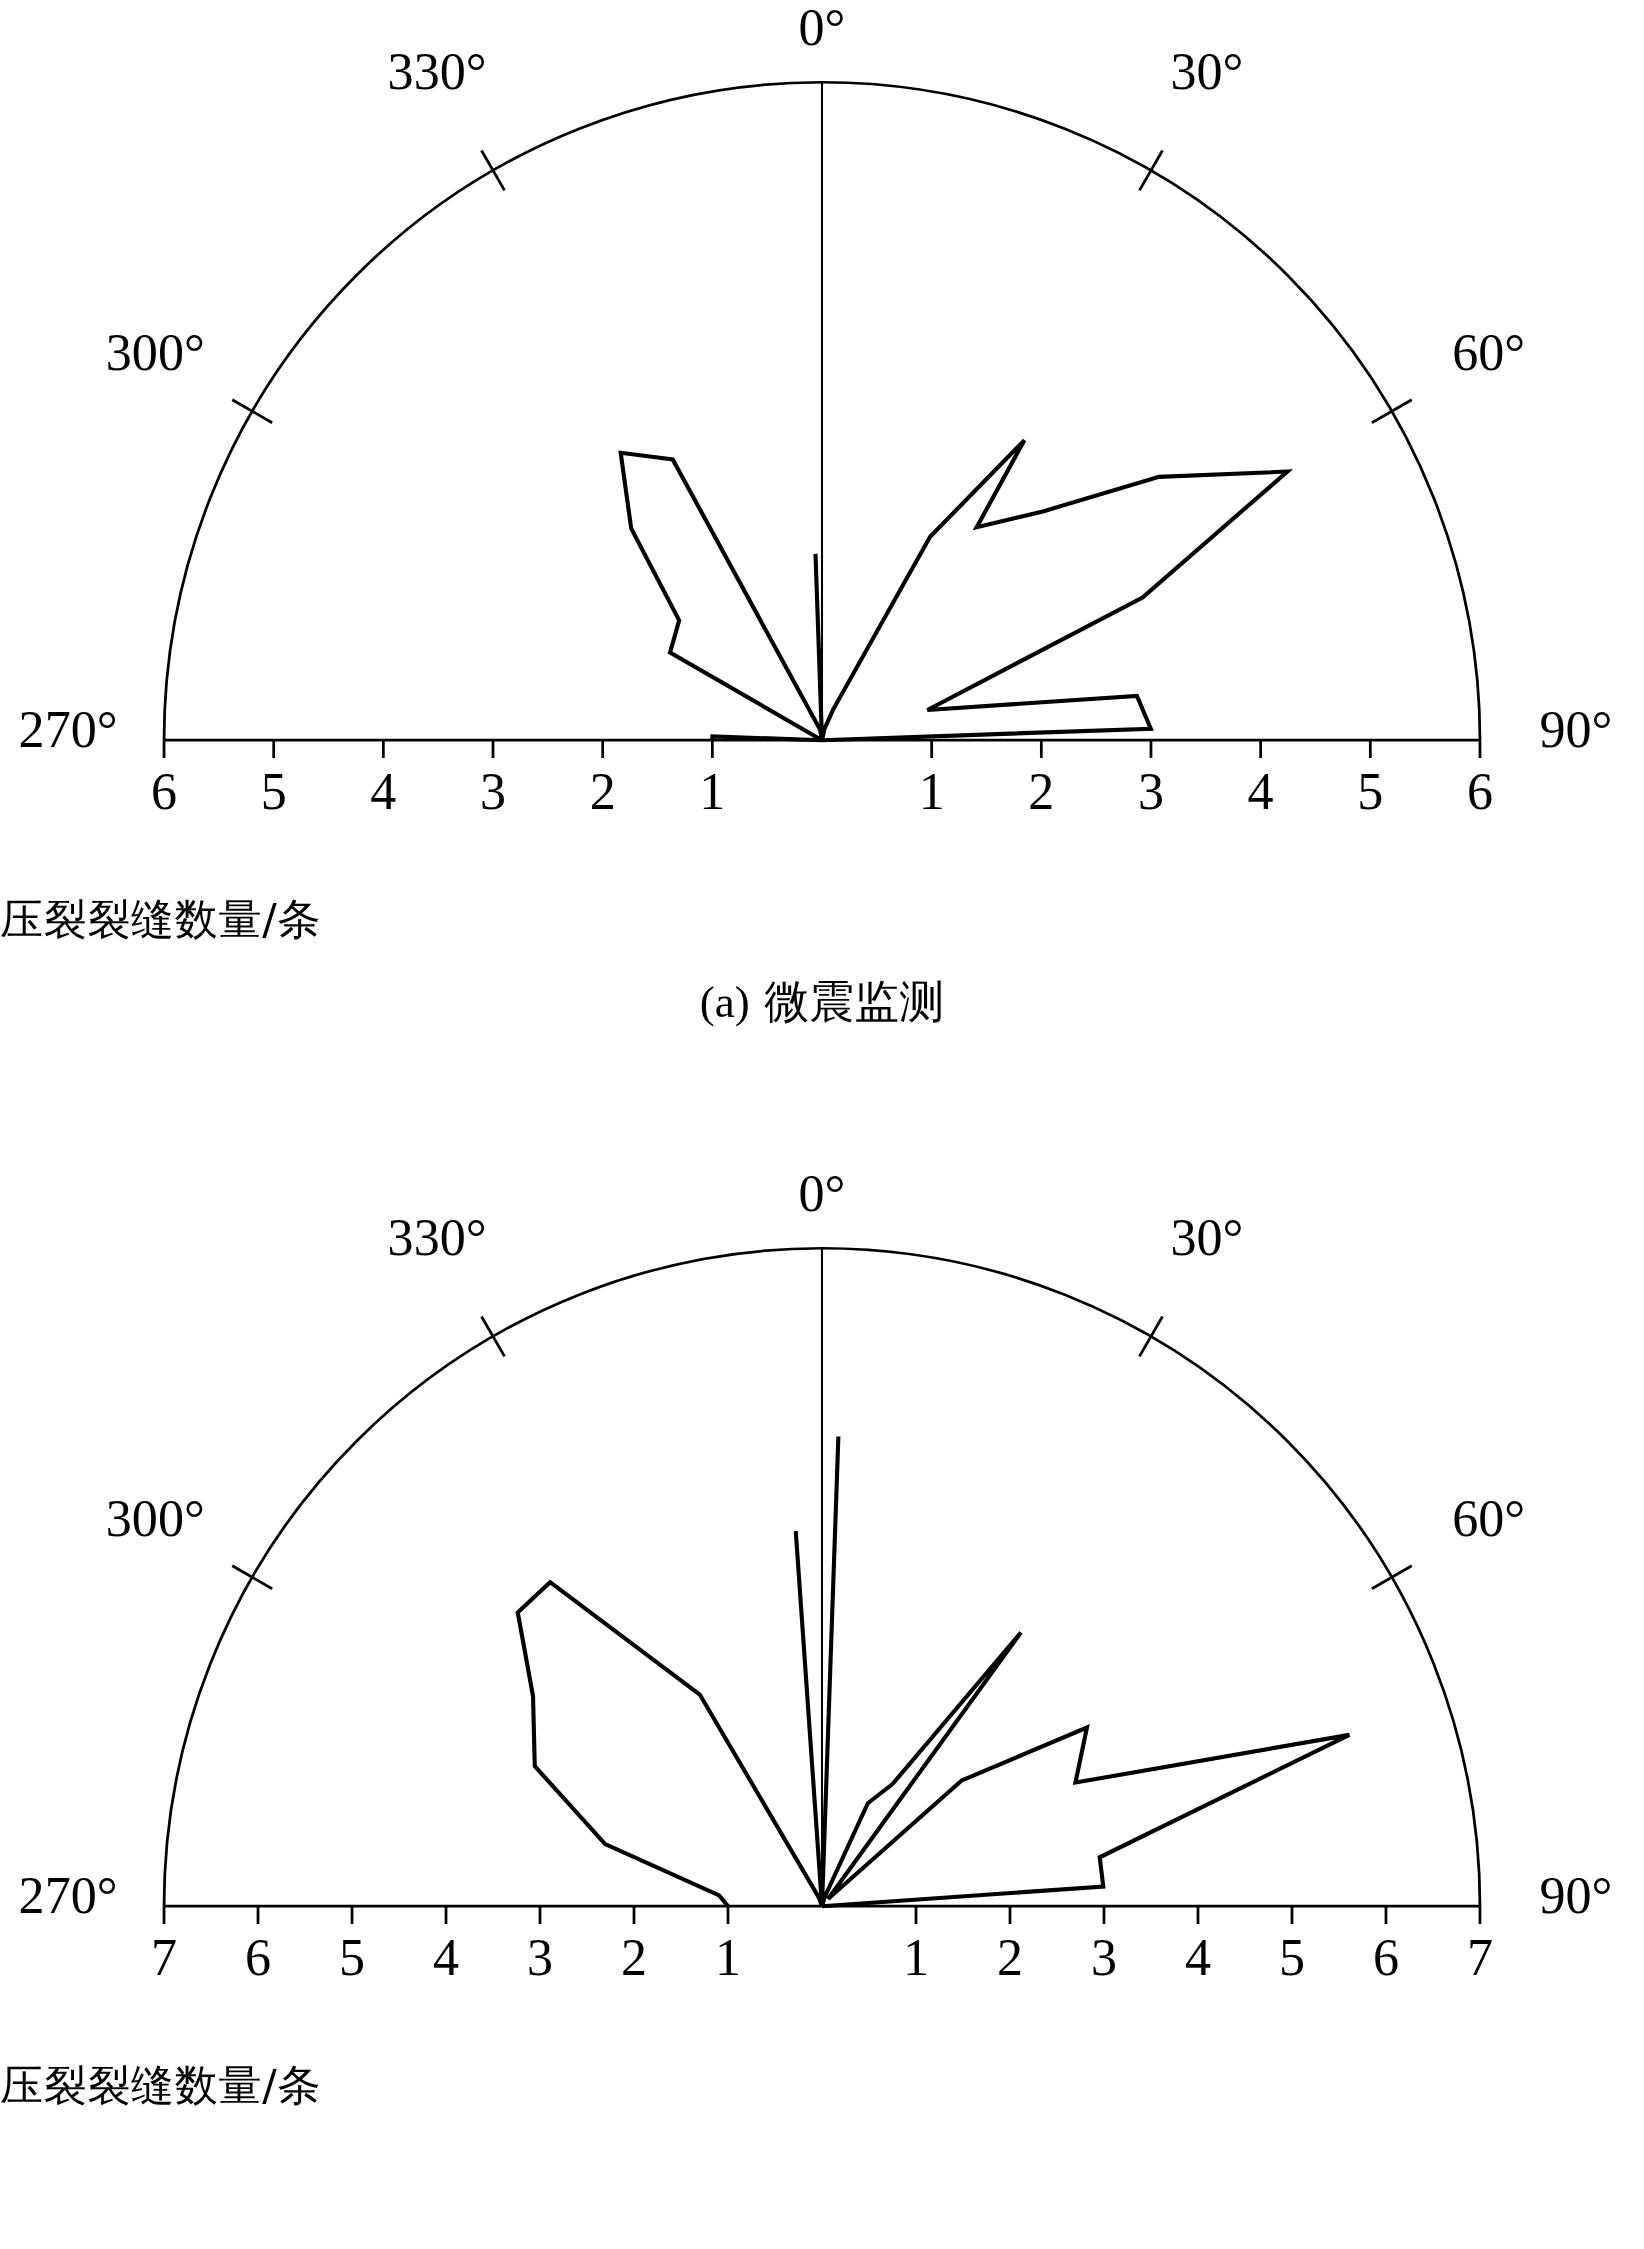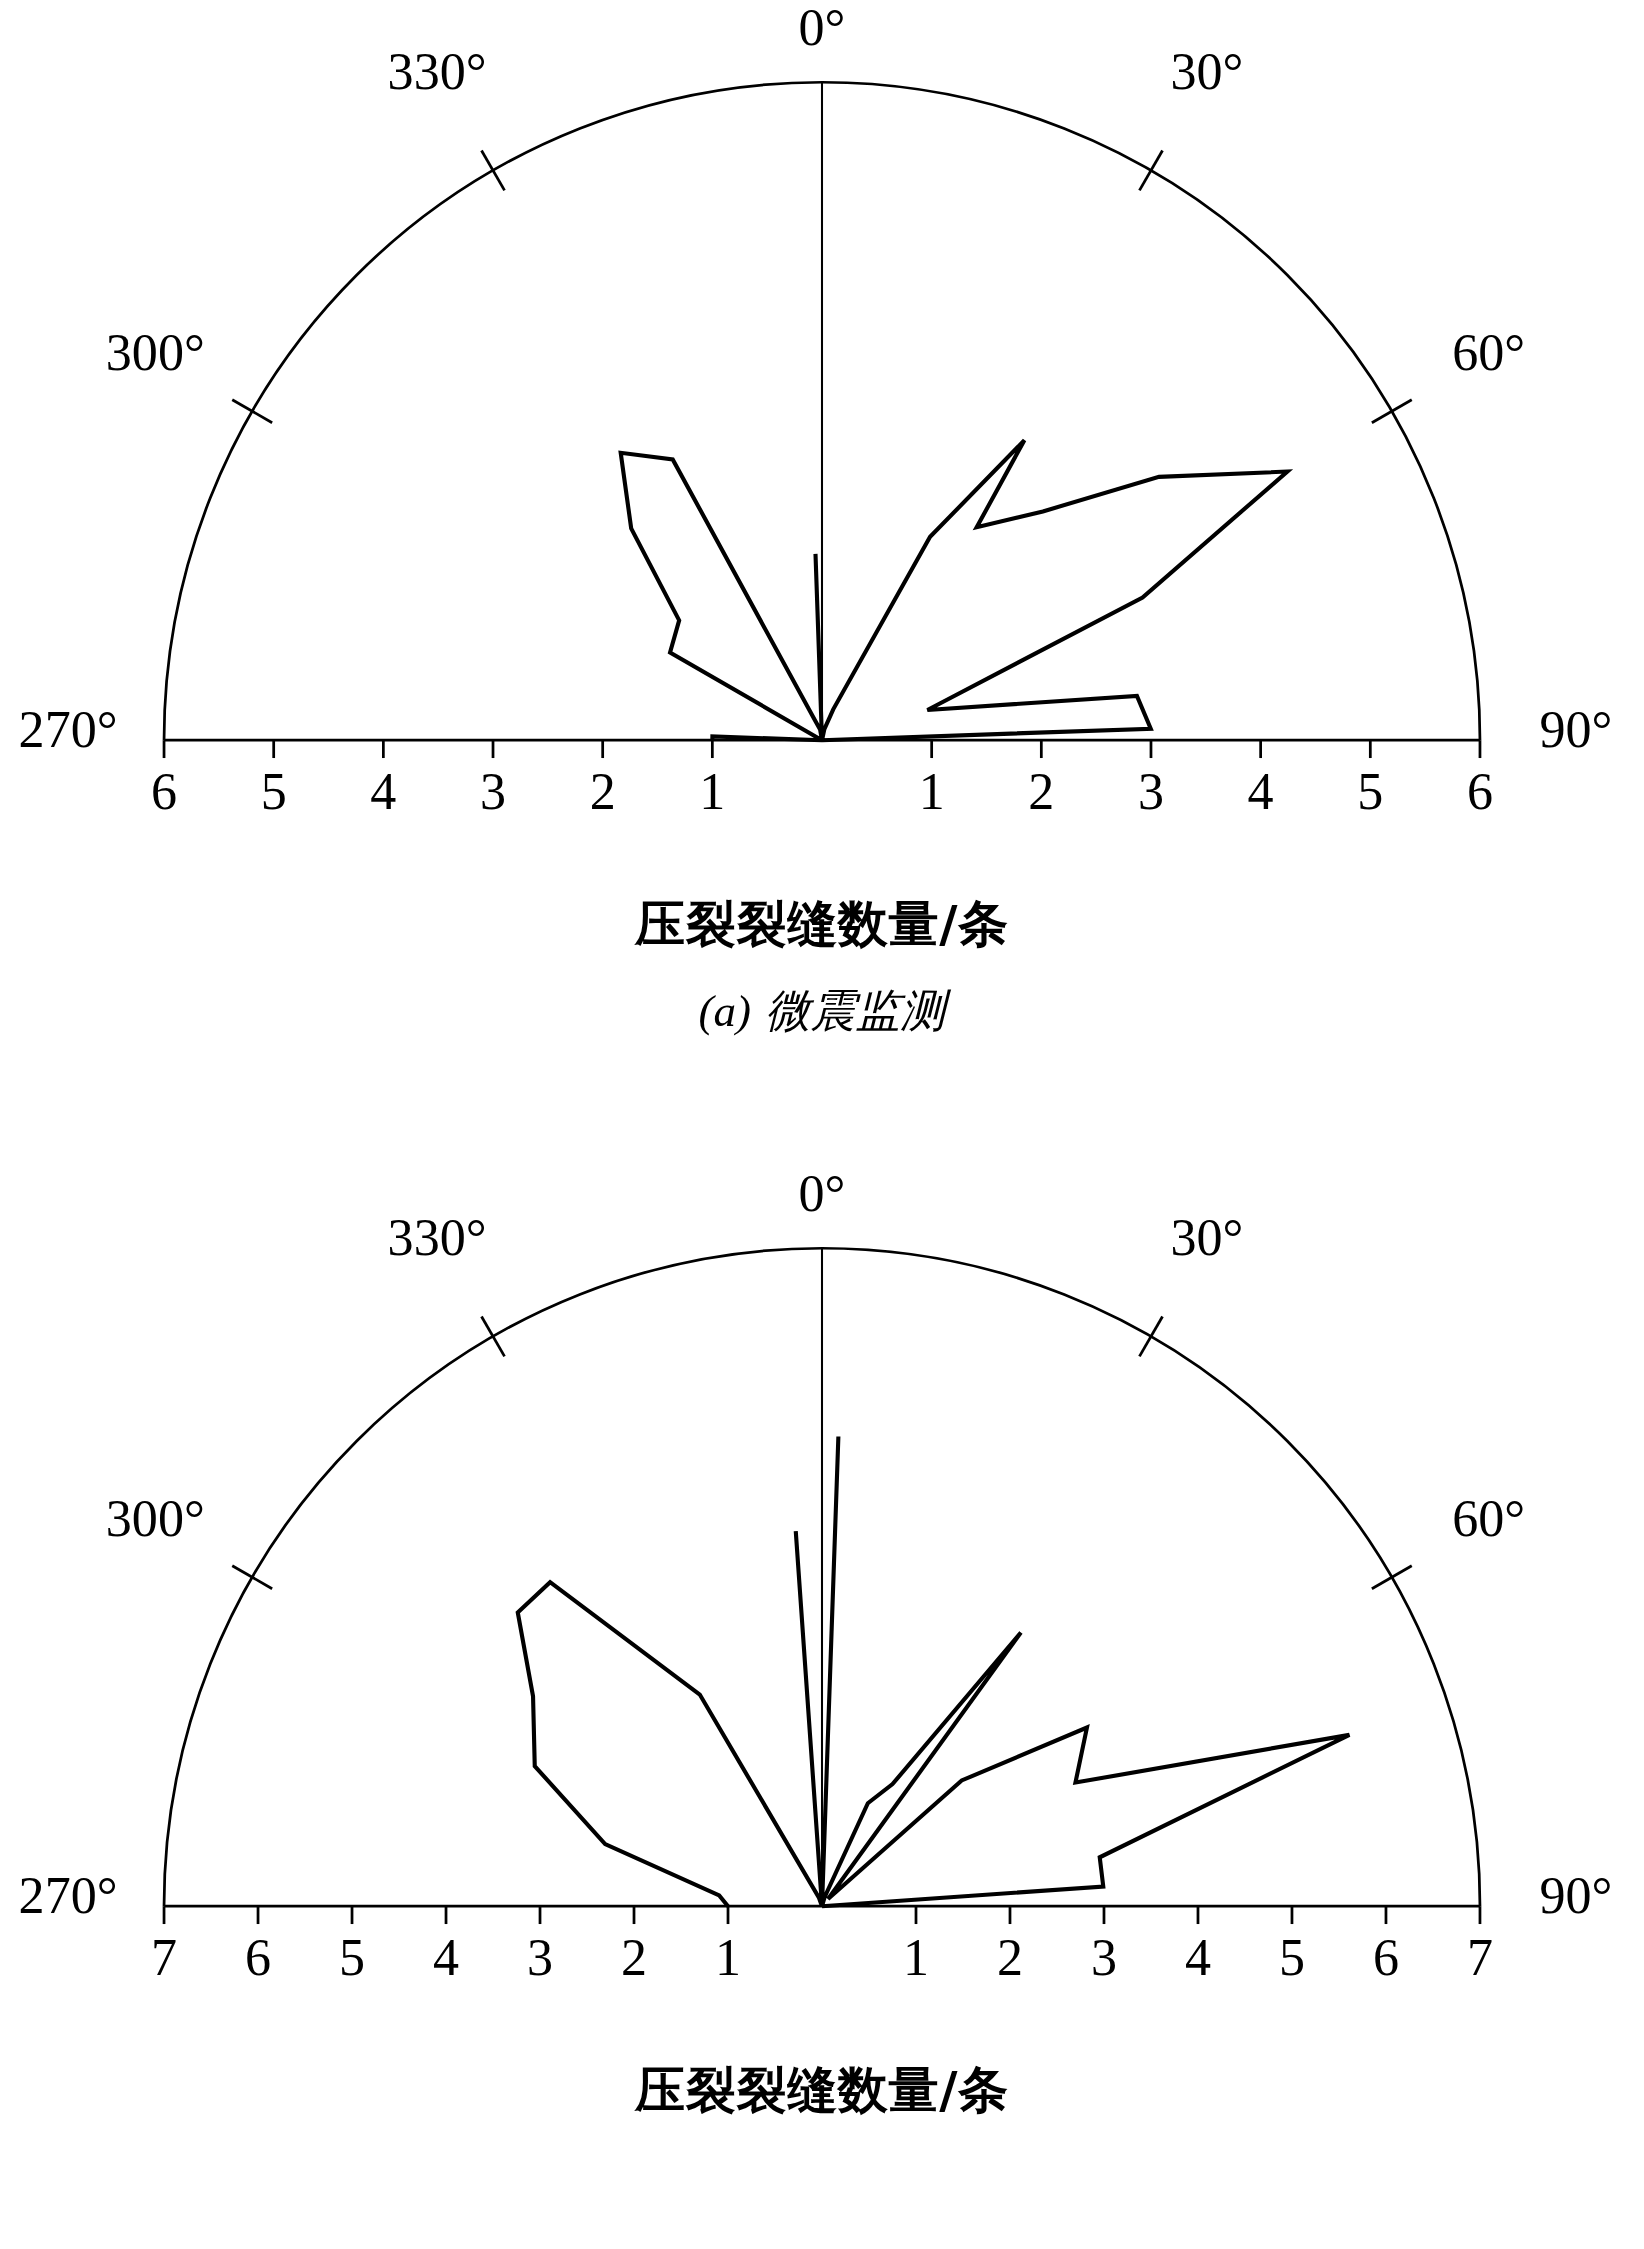--- a/index.html
+++ b/index.html
@@ -2,32 +2,29 @@
 <html style="font-size:11px"><head>
 <meta charset="utf-8">
 <style>
   html,body{margin:0;padding:0;background:#ffffff;}
   body{width:1644px;height:2250px;font-family:"Liberation Serif", serif;color:#000;}
   .page{position:relative;width:1644px;height:2250px;}
   .panel{position:relative;width:1644px;}
   .plot-wrap{position:relative;width:1644px;height:891px;}
   svg{display:block;}
   .axis-caption{
-    text-align:center;
-    font-size:50px;
+    font-size:43px;
     font-family:"DejaVu Sans", sans-serif;
     letter-spacing:0.7px;
-    font-weight:bold;
   }
   .sub-caption{
     text-align:center;
     font-size:45px;
     font-family:"DejaVu Sans", sans-serif;
     margin-top:23px;
-    font-style:italic;
   }
   .cap-latin{font-family:"Liberation Serif", serif;}
   #panel-a{position:absolute;left:0;top:0;}
   #panel-b{position:absolute;left:0;top:1166px;}
 </style>
 </head>
 <body>
 
 <div class="page">
 

